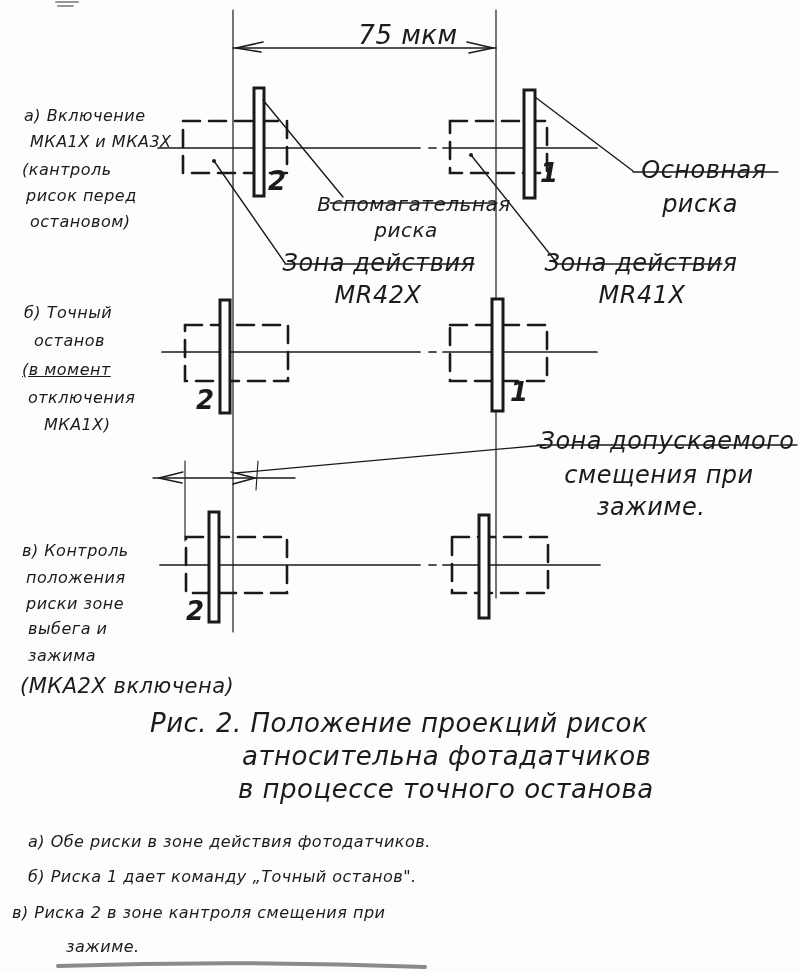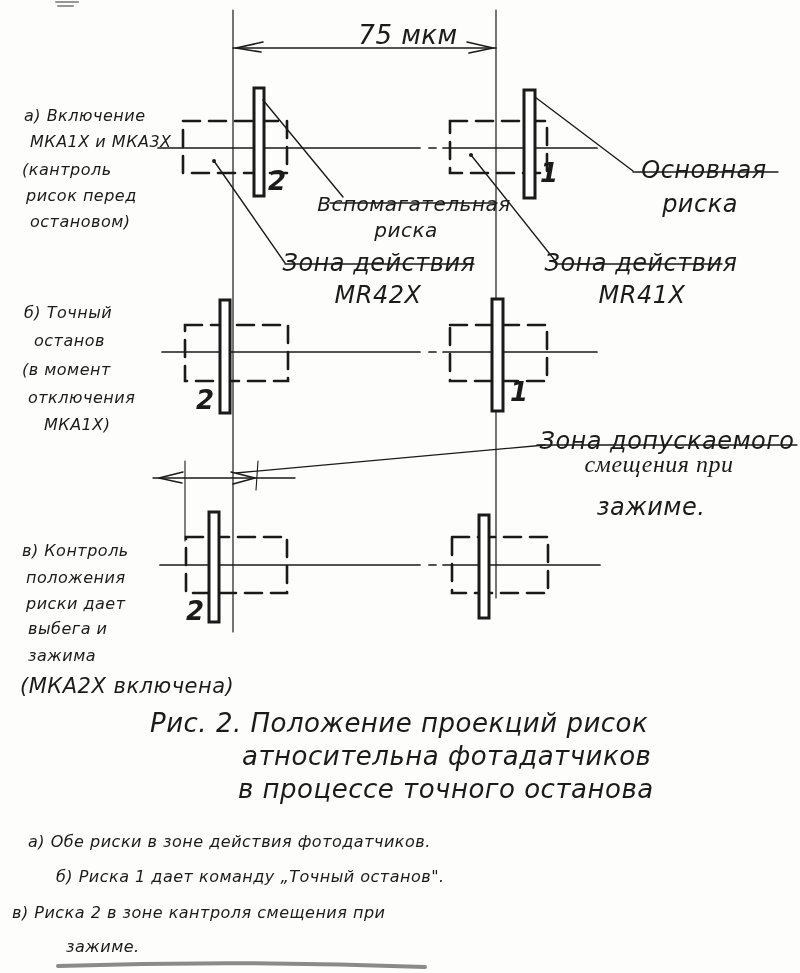--- a/index.html
+++ b/index.html
@@ -94,29 +94,29 @@
     <div class="hw f23" style="left:24px;top:106px;">а) Включение</div>
     <div class="hw f23" style="left:30px;top:132px;">МКА1Х и МКА3Х</div>
     <div class="hw f23" style="left:22px;top:160px;">(кантроль</div>
     <div class="hw f23" style="left:26px;top:186px;">рисок перед</div>
     <div class="hw f23" style="left:30px;top:212px;">остановом)</div>
   </div>
 
   <div>
     <div class="hw f23" style="left:24px;top:303px;">б) Точный</div>
     <div class="hw f23" style="left:34px;top:331px;">останов</div>
-    <div class="hw f23" style="left:22px;top:360px;">(в момент</div>
+    <div class="hw f23" style="left:22px;top:360px;text-decoration:underline;">(в момент</div>
     <div class="hw f23" style="left:28px;top:388px;">отключения</div>
     <div class="hw f23" style="left:44px;top:415px;">МКА1Х)</div>
   </div>
 
   <div>
     <div class="hw f23" style="left:22px;top:541px;">в) Контроль</div>
     <div class="hw f23" style="left:26px;top:568px;">положения</div>
-    <div class="hw f23" style="left:26px;top:594px;">риски дает</div>
+    <div class="hw f23" style="left:26px;top:594px;">риски зоне</div>
     <div class="hw f23" style="left:28px;top:619px;">выбега и</div>
     <div class="hw f23" style="left:28px;top:646px;">зажима</div>
     <div class="hw f22" style="left:20px;top:674px;text-align:center;">(МКА2Х включена)</div>
   </div>
 
   <div class="hw marknum" style="left:268px;top:166px;">2</div>
   <div class="hw marknum" style="left:540px;top:158px;">1</div>
   <div class="hw marknum" style="left:196px;top:385px;">2</div>
   <div class="hw marknum" style="left:510px;top:377px;">1</div>
   <div class="hw marknum" style="left:186px;top:596px;">2</div>
@@ -136,30 +136,30 @@
     <div class="hw f25 ctr" style="left:378px;top:269px;">MR42X</div>
   </div>
 
   <div>
     <div class="hw f25 ctr" style="left:641px;top:237px;">Зона действия</div>
     <div class="hw f25 ctr" style="left:642px;top:269px;">MR41X</div>
   </div>
 
   <div>
     <div class="hw f25 ctr" style="left:667px;top:415px;">Зона допускаемого</div>
-    <div class="hw f25 ctr" style="left:659px;top:439px;font-family:Liberation Serif, serif;">смещения при</div>
+    <div class="hw f25 ctr" style="left:659px;top:449px;">смещения при</div>
     <div class="hw f25 ctr" style="left:651px;top:481px;">зажиме.</div>
   </div>
 
   <div>
     <div class="hw f27" style="left:150px;top:708px;">Рис. 2. Положение проекций рисок</div>
     <div class="hw f27" style="left:242px;top:741px;">атносительна фотадатчиков</div>
     <div class="hw f27" style="left:238px;top:774px;text-align:center;">в процессе точного останова</div>
   </div>
 
   <div>
     <div class="hw f23" style="left:28px;top:832px;">а) Обе риски в зоне действия фотодатчиков.</div>
-    <div class="hw f23" style="left:28px;top:867px;margin-left:28px;">б) Риска 1 дает команду „Точный останов".</div>
+    <div class="hw f23" style="left:28px;top:867px;">б) Риска 1 дает команду „Точный останов".</div>
     <div class="hw f23" style="left:12px;top:903px;">в) Риска 2 в зоне кантроля смещения при</div>
     <div class="hw f23" style="left:66px;top:937px;">зажиме.</div>
   </div>
 
 </div>
 
 </body></html>

